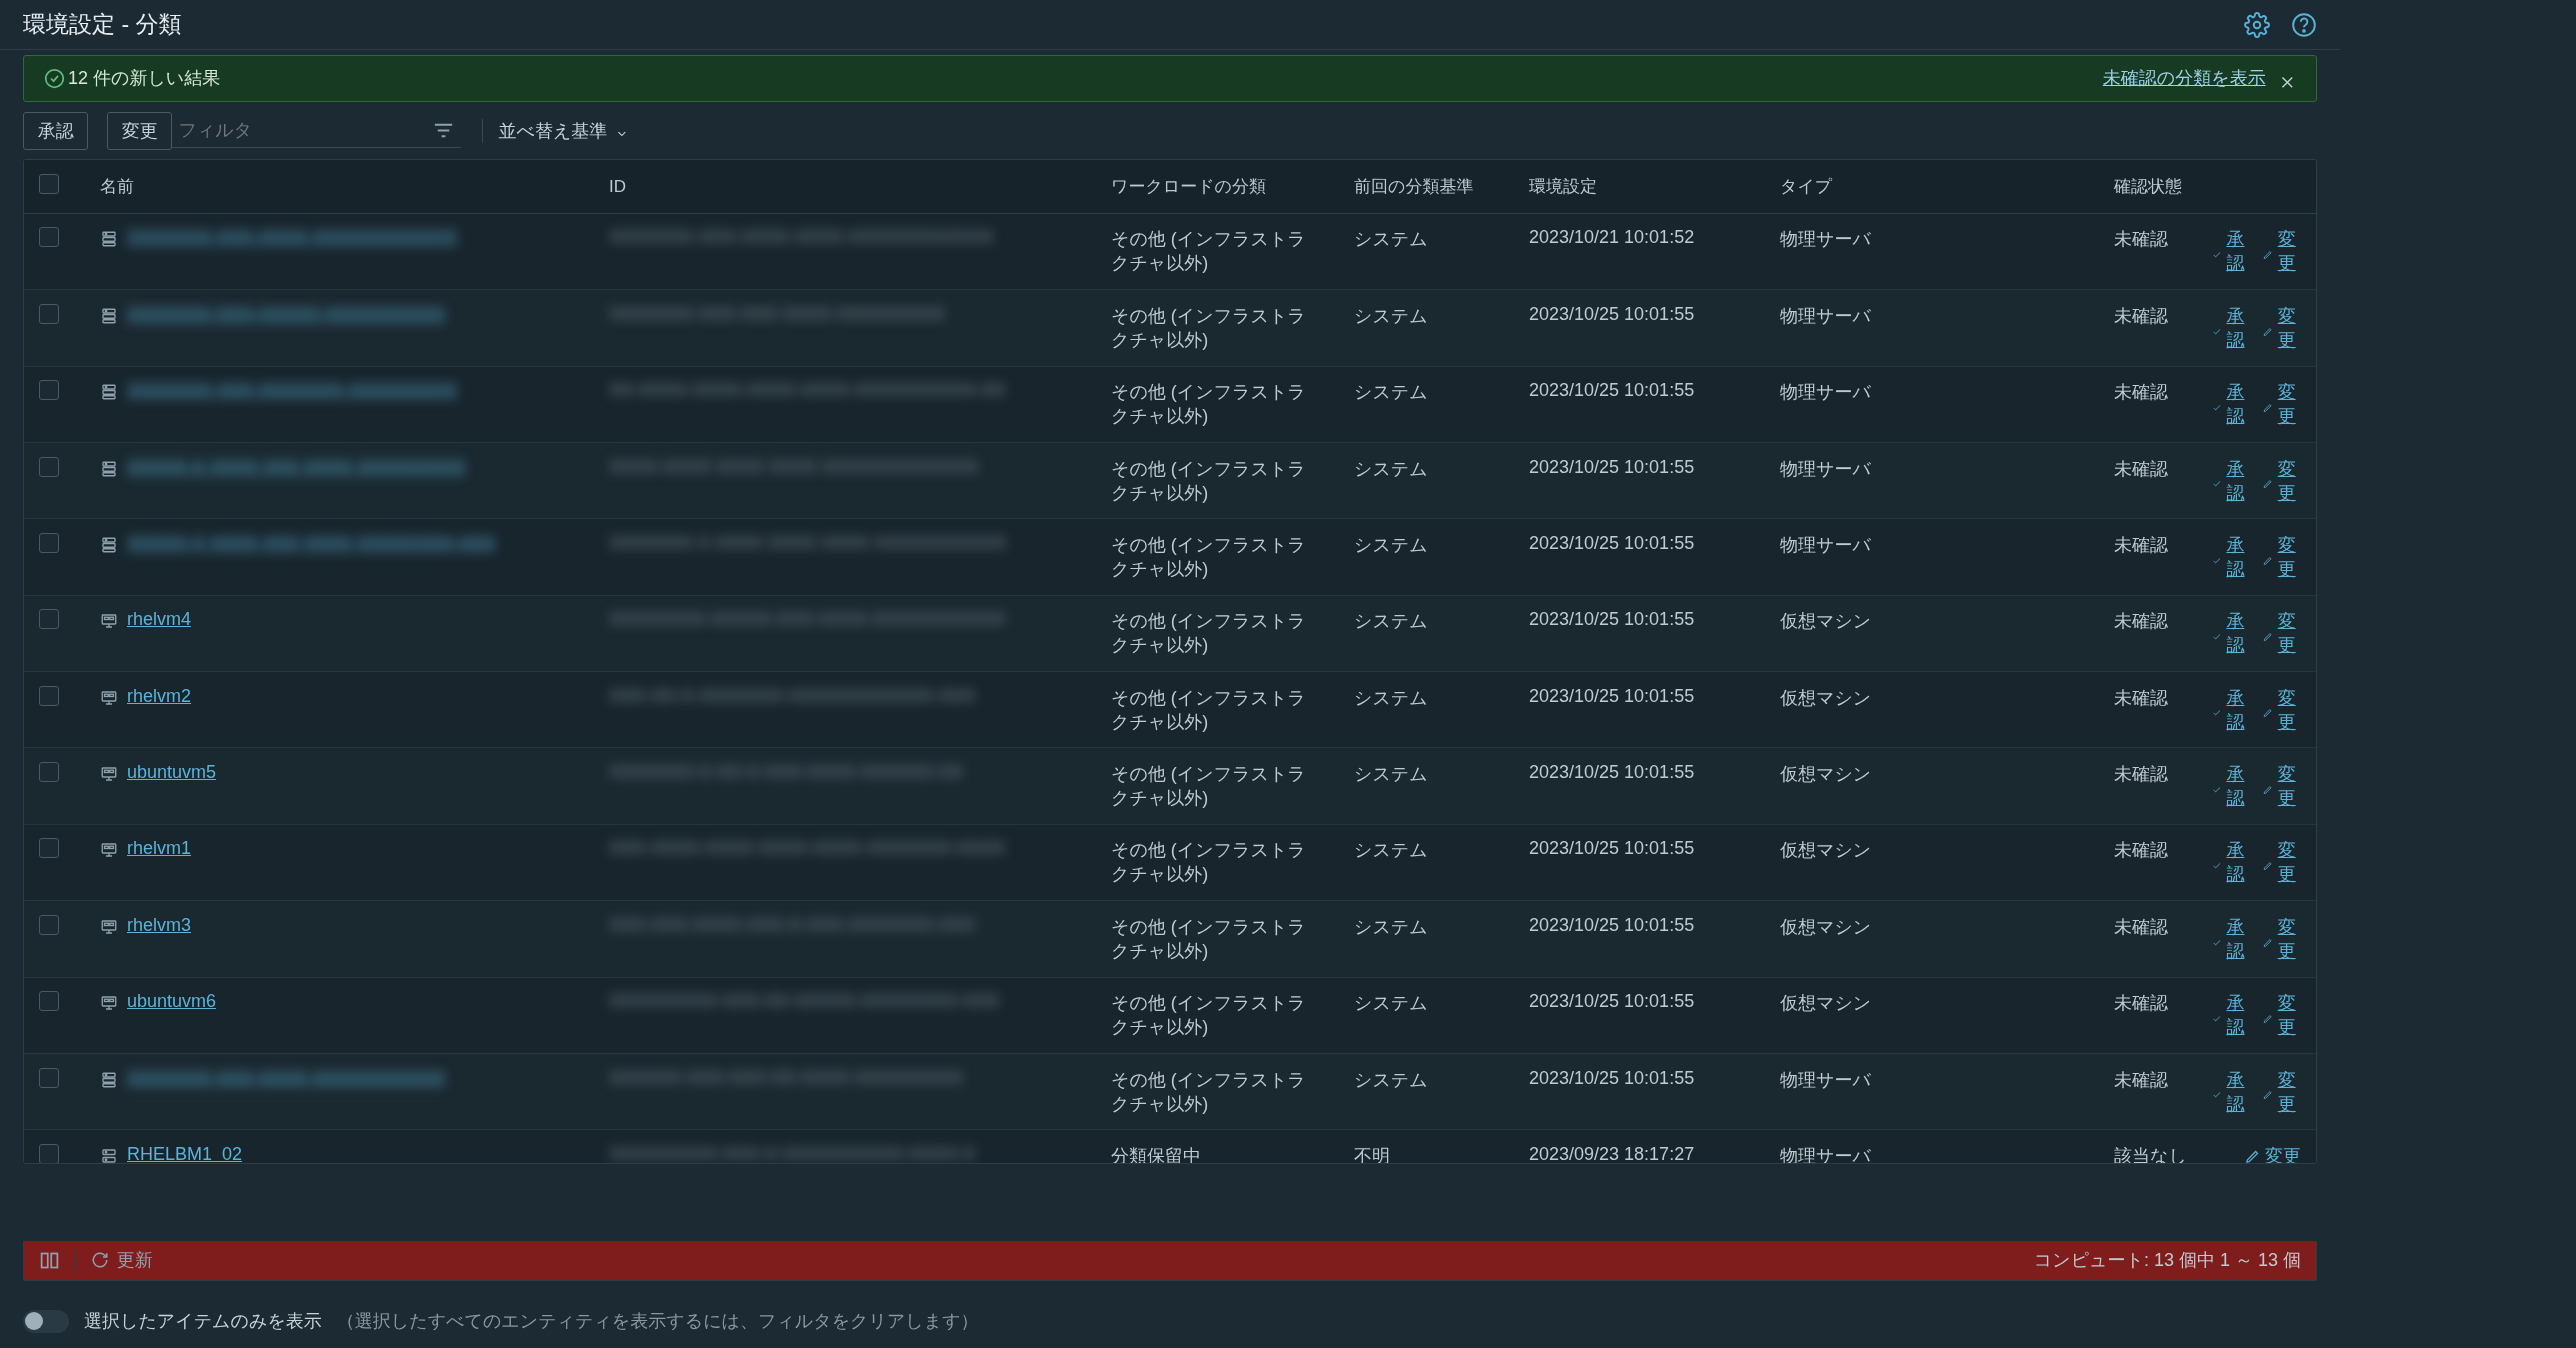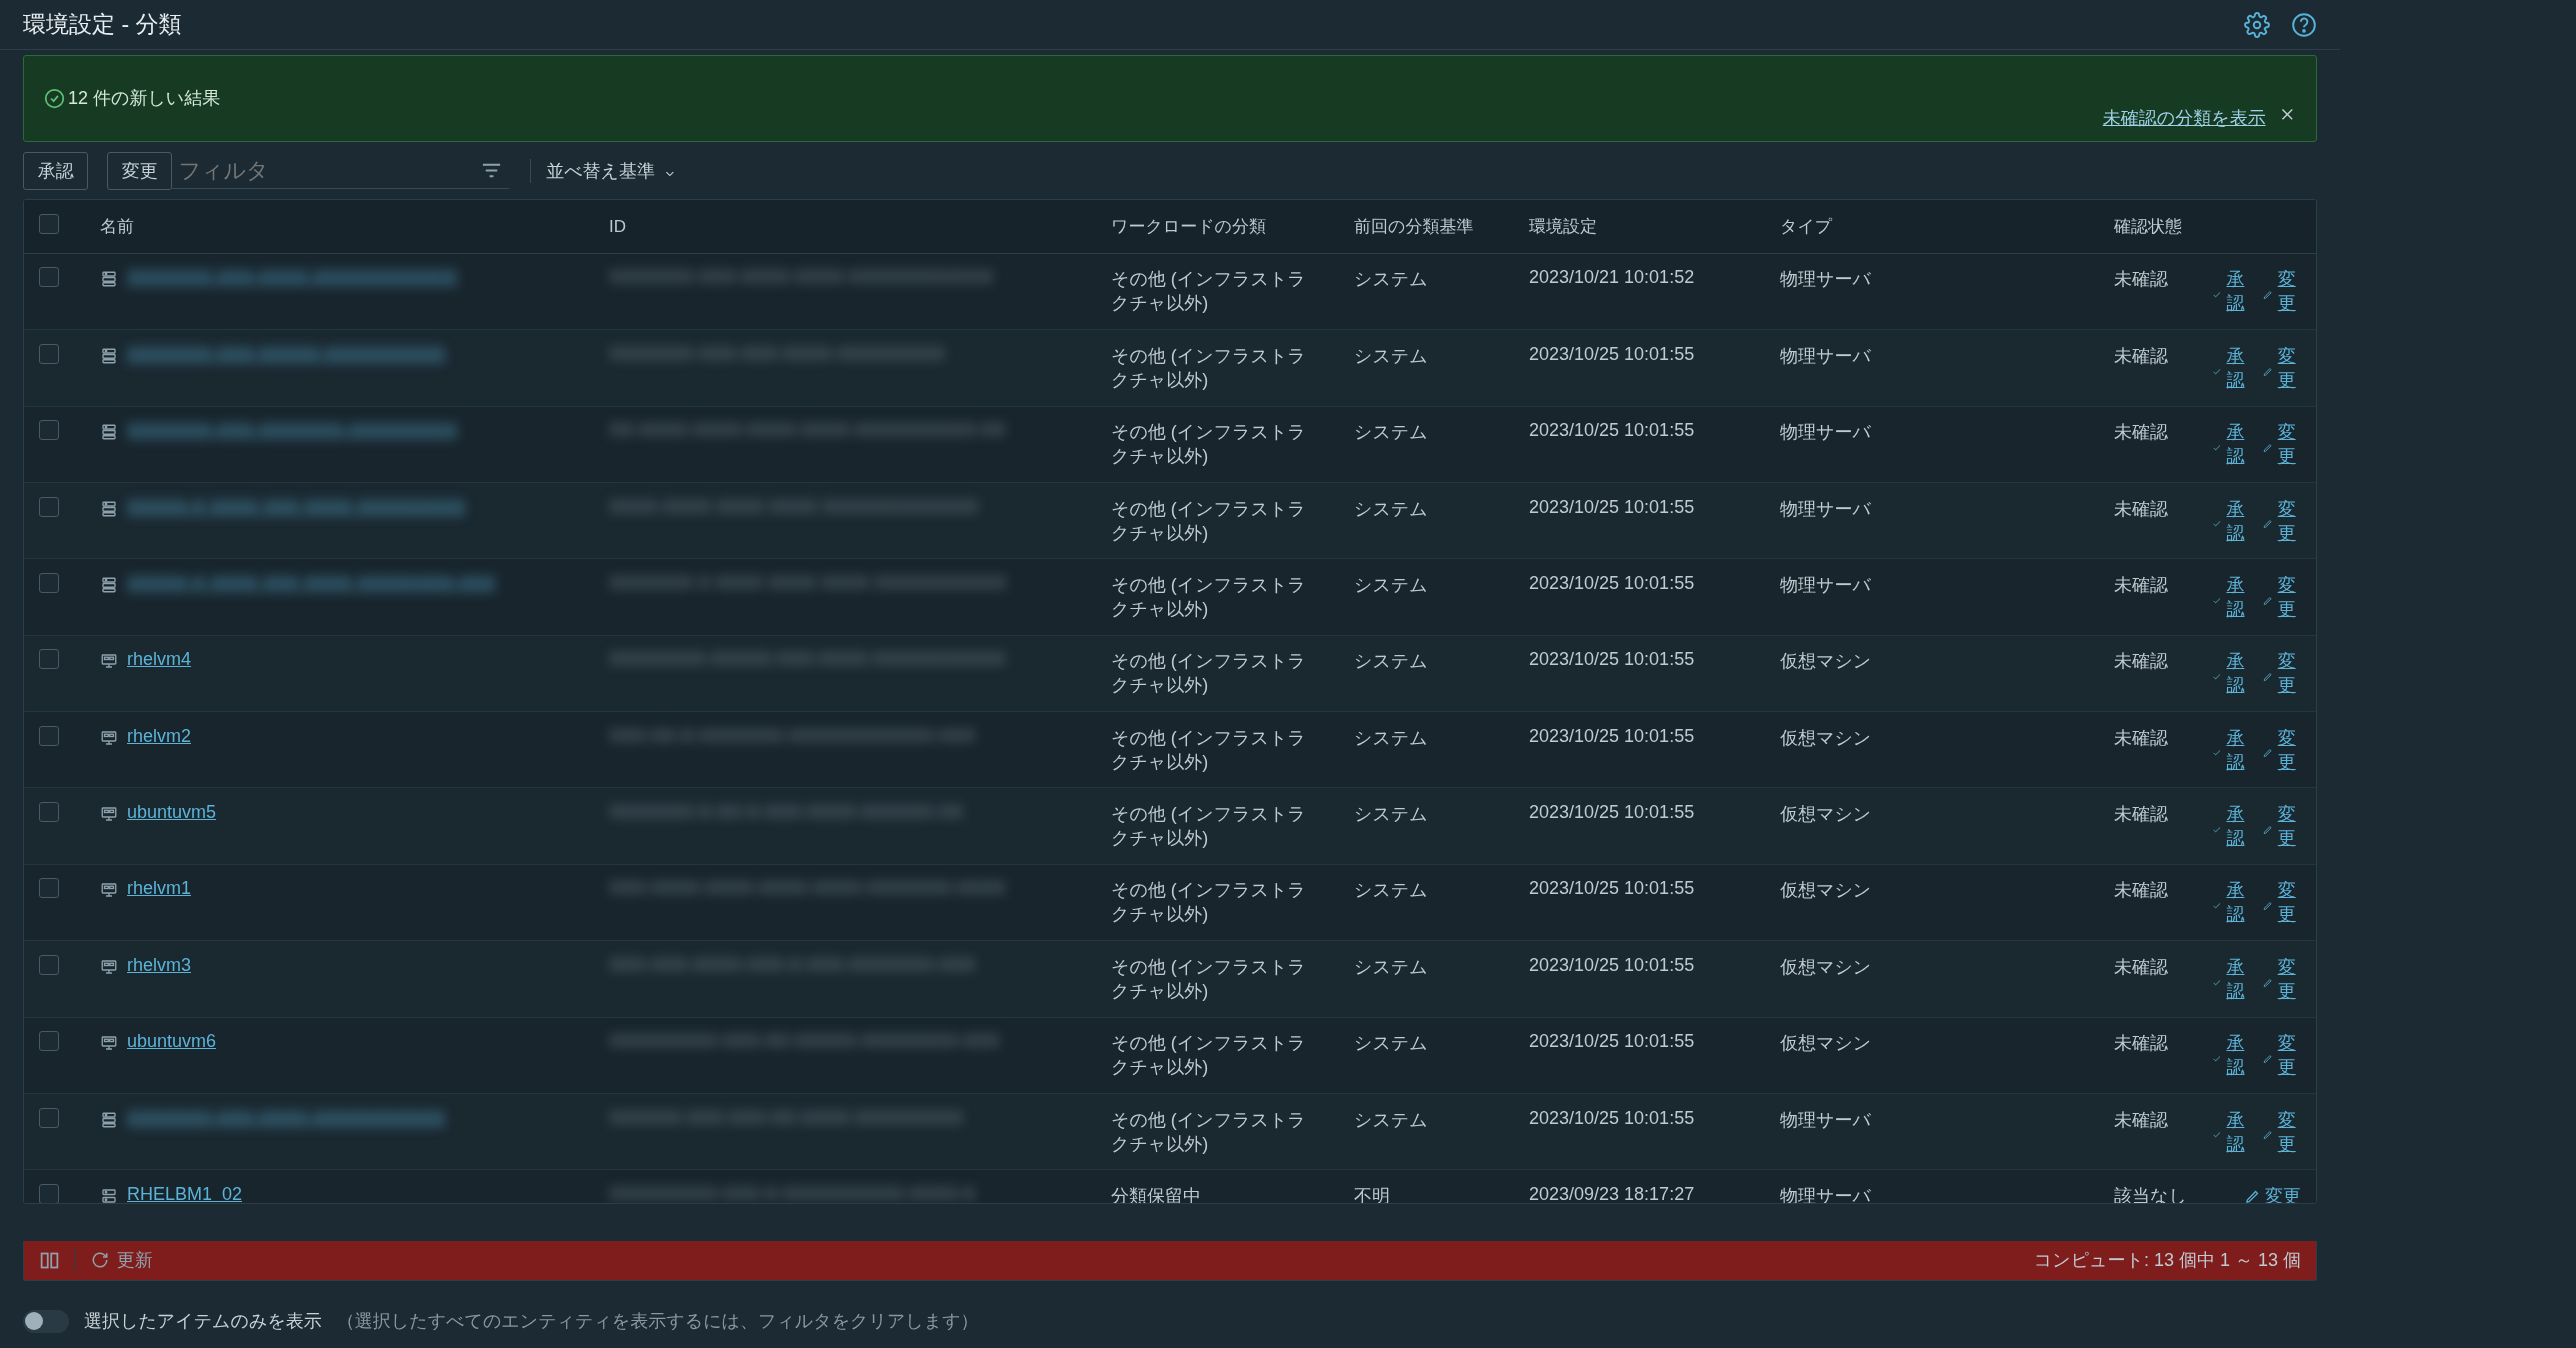--- a/index.html
+++ b/index.html
@@ -24,41 +24,41 @@
   .icon-btn svg { width: 100%; height: 100%; }
 
   
   .banner {
     background: #163a22; border: 0.8px solid #2a6a3c; color: #d6e8da;
     display: flex; align-items: center; justify-content: space-between;
     padding: 10.6px 20px; margin: 4.6px 23px 7.6px 23px; border-radius: 3px;
   }
   .banner-left { display: flex; align-items: center; gap: 3px; }
   .banner-left .success-icon { width: 21px; height: 21px; }
-  .banner-right { display: flex; align-items: flex-start; gap: 13.7px; margin-top: 40px; }
+  .banner-right { display: flex; align-items: flex-end; gap: 13.7px; }
   .banner-link { color: #9fd2e8; text-decoration: underline; cursor: pointer; }
   .close-x { width: 16.7px; height: 16.7px; cursor: pointer; }
 
   
   .toolbar {
     display: flex; align-items: center; 
     padding: 3px 17px 9px 23px;
   }
   .btn {
     background: transparent; color: #c8d2d8; border: 0.8px solid #4a5a64;
     padding: 6px 13.7px; font-size: 18px; border-radius: 3px; cursor: pointer;
   }
   .btn + .btn { margin-left: 13.7px; }
   .toolbar-right { display: flex; align-items: center; gap: 21px; }
   .filter-box {
     display: flex; align-items: center; gap: 13.7px;
     border-bottom: 0.8px solid #3a4a54; padding: 4.6px 6px; min-width: 289px;
   }
   .filter-input {
-    background: transparent; border: none; color: #8a98a2; font-size: 22px;
+    background: transparent; border: none; color: #8a98a2; font-size: 18px;
     outline: none; flex: 1;
   }
   .filter-icon { width: 23px; height: 23px; color: #8fa2ad; }
   .sort-area { display: flex; align-items: center; gap: 7.6px; border-left: 0.8px solid #3a4a54; padding-left: 15px; }
   .chev { width: 13.7px; height: 13.7px; }
 
   
   .table-wrap { margin: 0 23px; border: 0.8px solid #2d3e48; border-radius: 3px; overflow: hidden; background: #18262f; }
   table { width: 100%; border-collapse: collapse; table-layout: fixed; }
   thead th {

